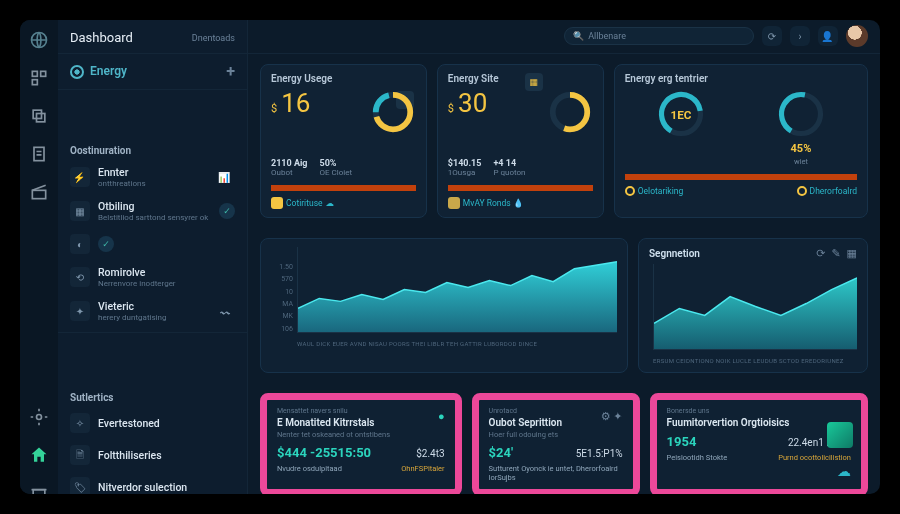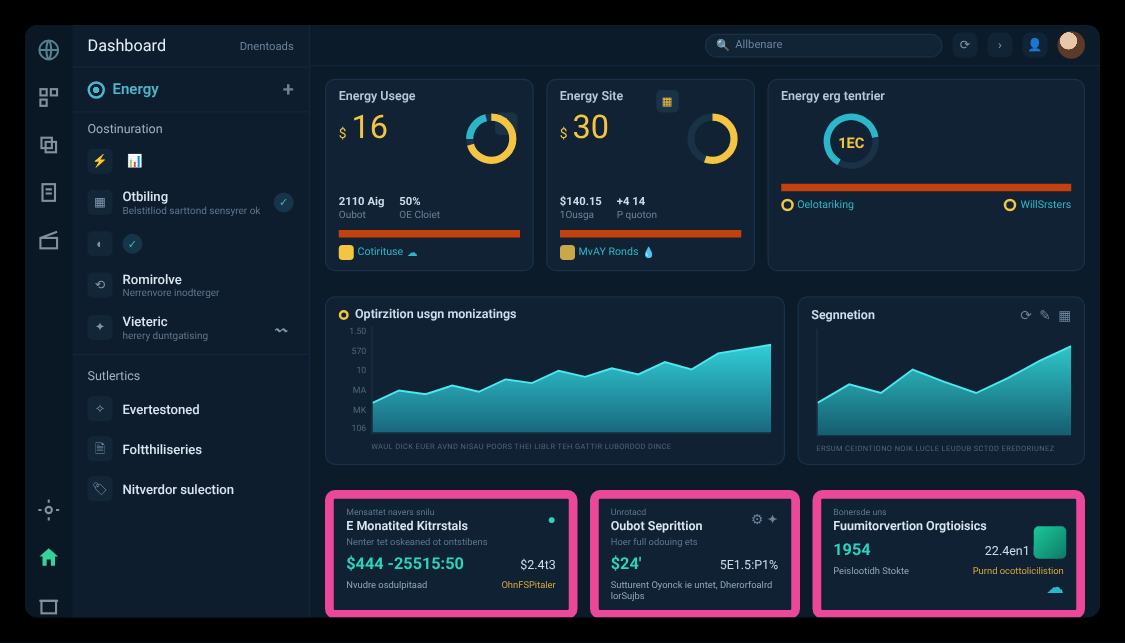--- a/index.html
+++ b/index.html
@@ -43,21 +43,21 @@
   }
   .side-head h1 { font-size:13px; font-weight:400; color:#e6eef6;}
   .side-head .sub { font-size:9px; color:#6b8299;}
   .energy-row {
     display:flex;align-items:center;justify-content:space-between;
     padding:8px 12px; border-bottom:1px solid #132638;
     color:#4fb6c9; font-weight:600; font-size:12px;
   }
   .energy-row .ei { width:14px;height:14px;border:2px solid #4fb6c9;border-radius:50%;margin-right:6px;display:inline-block;vertical-align:middle;background:radial-gradient(circle,#4fb6c9 35%,transparent 38%);}
   .plus { color:#6b8299; font-size:16px; cursor:pointer;}
-  .sect-label { padding:8px 12px 4px; font-size:10px; color:#9fb2c4; font-weight:400;}
+  .sect-label { padding:8px 12px 4px; font-size:10px; color:#9fb2c4; font-weight:700;margin-top:47px;}
   .sitem {
     display:flex; align-items:center; gap:8px;
     padding:6px 12px; cursor:pointer;
   }
   .sitem .ico { width:20px;height:20px; background:#132638; border-radius:4px; display:flex;align-items:center;justify-content:center; color:#7d95ab; font-size:10px;}
   .sitem .txt { flex:1; }
   .sitem .t1 { font-size:10.5px; color:#dbe6f0; font-weight:500;}
   .sitem .t2 { font-size:8px; color:#5f768c;}
   .sitem .chk { width:16px;height:16px;border-radius:50%;background:#16344a;color:#3fb8a8;display:flex;align-items:center;justify-content:center;font-size:9px;}
   .divider { border-top:1px solid #132638; margin:4px 0;}
@@ -103,21 +103,21 @@
   .foot-link { color:#2bb7c9; font-size:8.5px; display:flex; align-items:center; gap:4px;}
   .ring-dot { width:10px;height:10px;border:2px solid #f4c542;border-radius:50%;}
   
   .charts { display:grid; grid-template-columns: 1.6fr 1fr; gap:10px;}
   .chart-card { background:#0f2133; border:1px solid #17324a; border-radius:8px; padding:8px 10px;}
   .chart-head { display:flex; justify-content:space-between; align-items:center; margin-bottom:4px;}
   .chart-head h3 { font-size:10px; color:#cfe0ee; font-weight:600; display:flex;align-items:center;gap:5px;}
   .dot { width:8px;height:8px;border:2px solid #f4c542;border-radius:50%;}
   .chart-tools { display:flex; gap:6px; color:#6b8299;}
   .chart-body { position:relative; height:100px;}
-  .ylabels { position:absolute; left:0; top:0; bottom:14px; width:22px; display:flex; flex-direction:column; justify-content:space-between; font-size:7px; color:#4e667c; text-align:right;}
+  .ylabels { position:absolute; left:0; top:16px; bottom:14px; width:22px; display:flex; flex-direction:column; justify-content:space-between; font-size:7px; color:#4e667c; text-align:right;}
   .plot { position:absolute; left:26px; right:0; top:0; bottom:14px; border-left:1px solid #1a3246; border-bottom:1px solid #1a3246;}
   .plot svg { width:100%; height:100%;}
   .xaxis { position:absolute; left:26px; right:0; bottom:0; font-size:6px; color:#4e667c; letter-spacing:.3px; white-space:nowrap; overflow:hidden;}
   
   .summary { display:grid; grid-template-columns: 1.2fr 1fr 1.3fr; gap:10px;}
   .scard { background:#0f2133; border:7px solid #ec4899; border-radius:8px; padding:7px 10px;}
   .scard .tag { font-size:7px; color:#5f768c;}
   .scard h4 { font-size:10px; color:#dce8f2; font-weight:600; margin:2px 0;}
   .scard .sub { font-size:7.5px; color:#5f768c;}
   .amount-row { display:flex; justify-content:space-between; align-items:baseline; margin-top:6px;}
@@ -193,20 +193,24 @@
       <span class="sub">Dnentoads</span>
     </div>
     <div class="energy-row">
       <span><span class="ei"></span><span>Energy</span></span>
       <span class="plus">+</span>
     </div>
     <div class="sect-label">Oostinuration</div>
 
     <div class="sitem">
       <div class="ico">⚡</div>
+      <div class="txt">
+          <div class="t1">Ennter</div>
+          <div class="t2">ontthreations</div>
+        </div>
       <div class="ico" style="background:transparent">📊</div>
     </div>
     <div class="sitem">
       <div class="ico">▦</div>
       <div class="txt">
           <div class="t1">Otbiling</div>
           <div class="t2">Belstitliod sarttond sensyrer ok</div>
         </div>
       <div class="chk">✓</div>
     </div>
@@ -319,42 +323,44 @@
         <div class="card wide">
           <h3>Energy erg tentrier</h3>
           <div class="dual">
             <div class="ring-wrap">
               <div class="ring"><svg viewBox="0 0 40 40">
                     <circle cx="20" cy="20" r="15" fill="none" stroke="#1a3246" stroke-width="4"></circle>
                     <circle cx="20" cy="20" r="15" fill="none" stroke="#2bb7c9" stroke-width="4" stroke-dasharray="60 94" transform="rotate(120 20 20)"></circle>
                     <text x="20" y="24" text-anchor="middle" fill="#f4c542" font-size="9" font-weight="700">1EC</text>
                   </svg></div>
             </div>
+            <div class="ring-wrap">
+              <div class="ring"><svg viewBox="0 0 40 40">
+                    <circle cx="20" cy="20" r="15" fill="none" stroke="#1a3246" stroke-width="4"></circle>
+                    <circle cx="20" cy="20" r="15" fill="none" stroke="#2bb7c9" stroke-width="4" stroke-dasharray="42 94" transform="rotate(120 20 20)"></circle>
+                  </svg></div>
+              <div class="ring-lbl">45%</div>
+              <div class="ring-sub">wiet</div>
+            </div>
           </div>
           <div class="card-foot">
             <span class="foot-link">
                 <span class="ring-dot"></span>
                 <span>Oelotariking</span>
               </span>
             <span class="foot-link">
                 <span class="ring-dot"></span>
-                <span>WillSrsters</span>
+                <span>Dherorfoalrd</span>
               </span>
           </div>
         </div>
       </div>
 
       <div class="charts">
         <div class="chart-card">
-          <div class="chart-head">
-            <h3>
-                <span class="dot"></span>
-                <span>Optirzition usgn monizatings</span>
-              </h3>
-          </div>
           <div class="chart-body">
             <div class="ylabels">
                 <span>1.50</span>
                 <span>570</span>
                 <span>10</span>
                 <span>MA</span>
                 <span>MK</span>
                 <span>106</span>
               </div>
             <div class="plot">

